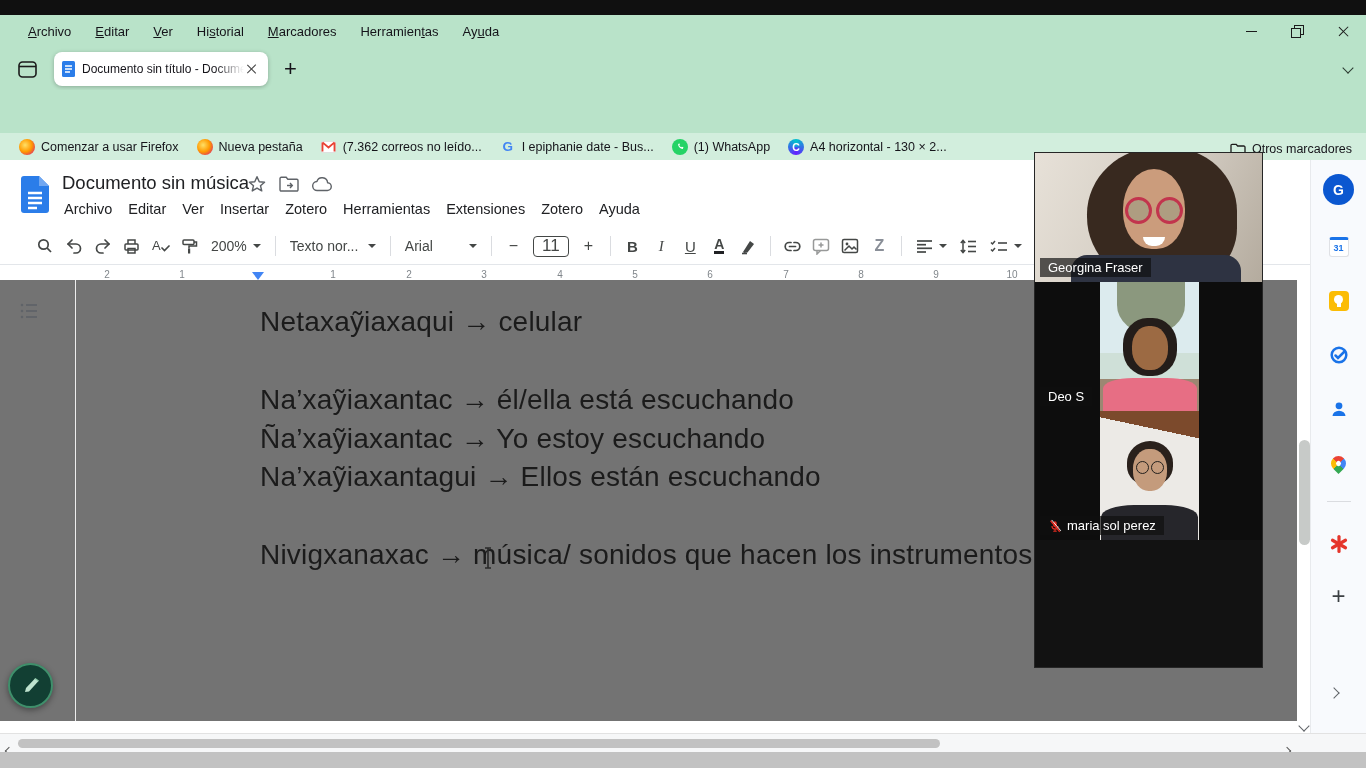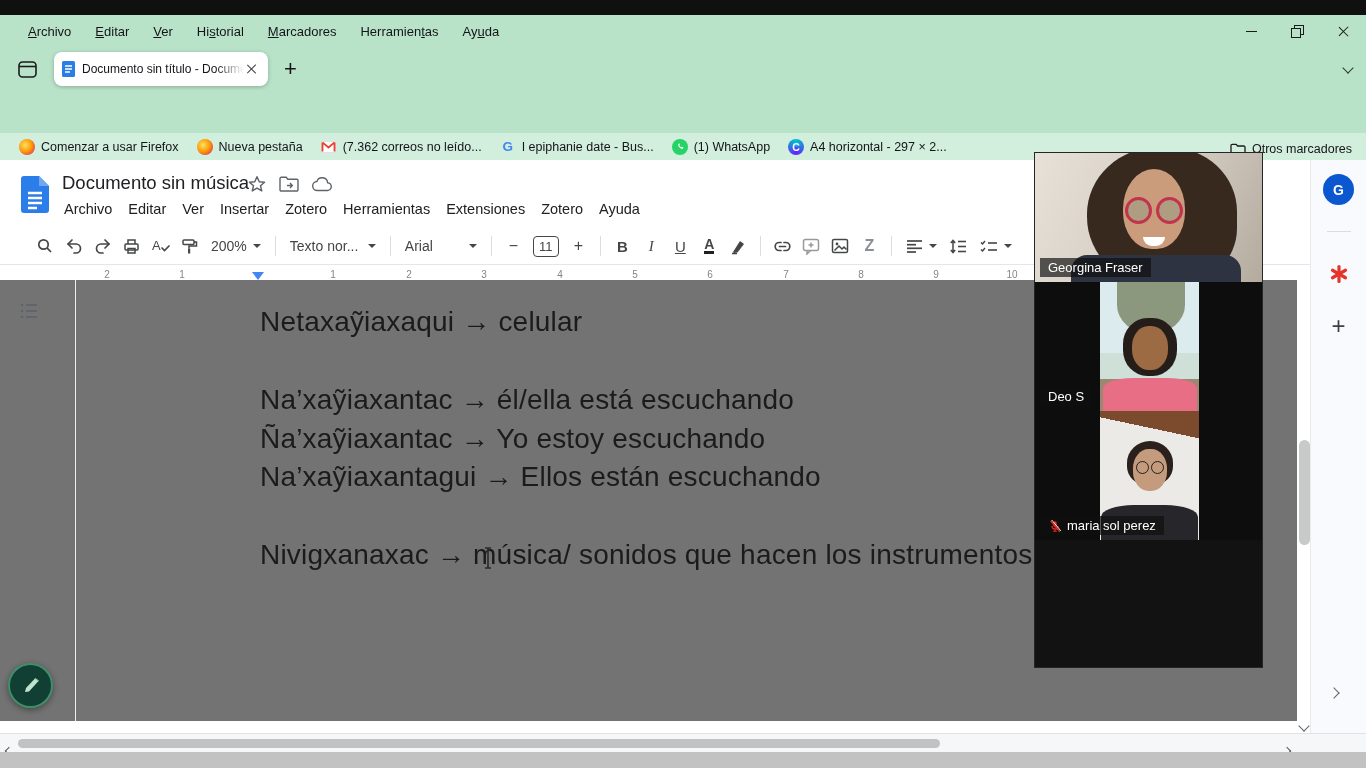--- a/index.html
+++ b/index.html
@@ -75,21 +75,21 @@
   .docs-menu{position:absolute;left:56px;top:38px;display:flex;font-size:14.5px;color:#202124;}
   .docs-menu-item{padding:3px 8px;border-radius:4px;}
   .history-btn{position:absolute;left:1049px;top:17px;}
 
   .docs-toolbar{position:absolute;left:0;top:68px;width:1366px;height:37px;display:flex;align-items:center;
                 padding-left:30px;border-bottom:1px solid #e3e6ea;color:#444746;}
   .tb{min-width:29px;height:27px;display:flex;align-items:center;justify-content:center;border-radius:4px;flex:none;}
   .tb-label{font-size:14px;display:flex;align-items:center;gap:6px;padding:0 7px;white-space:nowrap;}
   .caret{width:0;height:0;border:4px solid transparent;border-top-color:#444746;margin-top:4px;}
   .sep{width:1px;height:20px;background:#dadce0;margin:0 7px;flex:none;}
-  .size-box{width:26px;height:21px;border:1.5px solid #444746;border-radius:4px;font-size:13px;
+  .size-box{width:36px;height:21px;border:1.5px solid #444746;border-radius:4px;font-size:17px;
             display:flex;align-items:center;justify-content:center;margin:0 5px;}
   .tb-b{font-weight:bold;font-size:15px;} .tb-i{font-style:italic;font-family:"Liberation Serif",serif;font-size:15px;}
   .tb-u{text-decoration:underline;font-size:15px;}
   .tb-a{font-size:14px;font-weight:bold;border-bottom:3px solid #202124;line-height:13px;}
   .tb-z{color:#8a8f98;font-weight:bold;font-size:16px;}
 
   .ruler{position:absolute;left:0;top:108px;width:1297px;height:24px;background:#fff;border-bottom:1px solid #e4e4e4;}
   .ruler-ticks{position:absolute;left:56px;top:14px;width:1230px;height:6px;
                background:repeating-linear-gradient(to right,#9aa0a6 0 1px,transparent 1px 9.43px);}
   .ruler-num{position:absolute;top:1px;font-size:10px;color:#80868b;transform:translateX(-50%);background:#fff;padding:0 2px;}
@@ -356,21 +356,21 @@
         <span class="bm-item">
           <i class="bmi ic-wa">
             <svg width="10" height="10" viewBox="0 0 16 16">
               <path d="M5 3.5c0 4 3.5 7.5 7.5 7.5l1-2.5-2.5-1-1 1C8.5 7.8 7.5 6.8 6.8 5.3l1-1-1-2.5Z" fill="#fff"></path>
             </svg>
           </i>
           <span class="bm-label">(1) WhatsApp</span>
         </span>
         <span class="bm-item">
           <i class="bmi ic-canva">C</i>
-          <span class="bm-label">A4 horizontal - 297 × 2...</span>
+          <span class="bm-label">A4 horizontal - 130 × 2...</span>
         </span>
       </div>
     <div class="bm-other">
       <svg width="16" height="13" viewBox="0 0 16 13">
           <path d="M1 2.5A1.2 1.2 0 0 1 2.2 1.3h4l1.4 1.7h6.2A1.2 1.2 0 0 1 15 4.2v6.6a1.2 1.2 0 0 1-1.2 1.2H2.2A1.2 1.2 0 0 1 1 10.8Z" fill="none" stroke="#1b1b1b" stroke-width="1.3"></path>
         </svg>
       <span>Otros marcadores</span>
     </div>
   </div>
 
@@ -636,20 +636,51 @@
             <line x1="3" y1="2" x2="13.5" y2="14.5" stroke="#e02b20" stroke-width="1.7"></line>
             <line x1="4.2" y1="1.1" x2="14.7" y2="13.6" stroke="#fff" stroke-width="1"></line>
           </svg>
           <span>maria sol perez</span>
         </div>
       </div>
     </div>
 
   <div class="sidepanel">
     <div class="sp-avatar">G</div>
+    <div id="sp-apps" style="display:flex;flex-direction:column;align-items:center">
+        <div class="sp-app">
+          <i class="ap ap-cal">
+            <b>31</b>
+          </i>
+        </div>
+        <div class="sp-app">
+          <i class="ap ap-keep"></i>
+        </div>
+        <div class="sp-app">
+          <i class="ap">
+            <svg width="20" height="20" viewBox="0 0 20 20">
+              <circle cx="10" cy="10" r="7.3" fill="none" stroke="#1a73e8" stroke-width="2.5"></circle>
+              <path d="M6.5 10.5l2.5 2.5L16 6" fill="none" stroke="#1a73e8" stroke-width="2.5" stroke-linecap="round"></path>
+            </svg>
+          </i>
+        </div>
+        <div class="sp-app">
+          <i class="ap">
+            <svg width="20" height="20" viewBox="0 0 20 20">
+              <circle cx="10" cy="6.8" r="3.4" fill="#1a73e8"></circle>
+              <path d="M3.5 17a6.5 5.2 0 0 1 13 0Z" fill="#1a73e8"></path>
+            </svg>
+          </i>
+        </div>
+        <div class="sp-app">
+          <i class="ap">
+            <i class="ap-maps"></i>
+          </i>
+        </div>
+      </div>
     <div class="sp-divider"></div>
     <div class="sp-app">
         <svg width="20" height="20" viewBox="0 0 20 20">
           <g stroke="#e5352b" stroke-width="3.2" stroke-linecap="round">
             <line x1="10" y1="2.5" x2="10" y2="17.5"></line>
             <line x1="3.5" y1="6.25" x2="16.5" y2="13.75"></line>
             <line x1="16.5" y1="6.25" x2="3.5" y2="13.75"></line>
           </g>
         </svg>
       </div>

